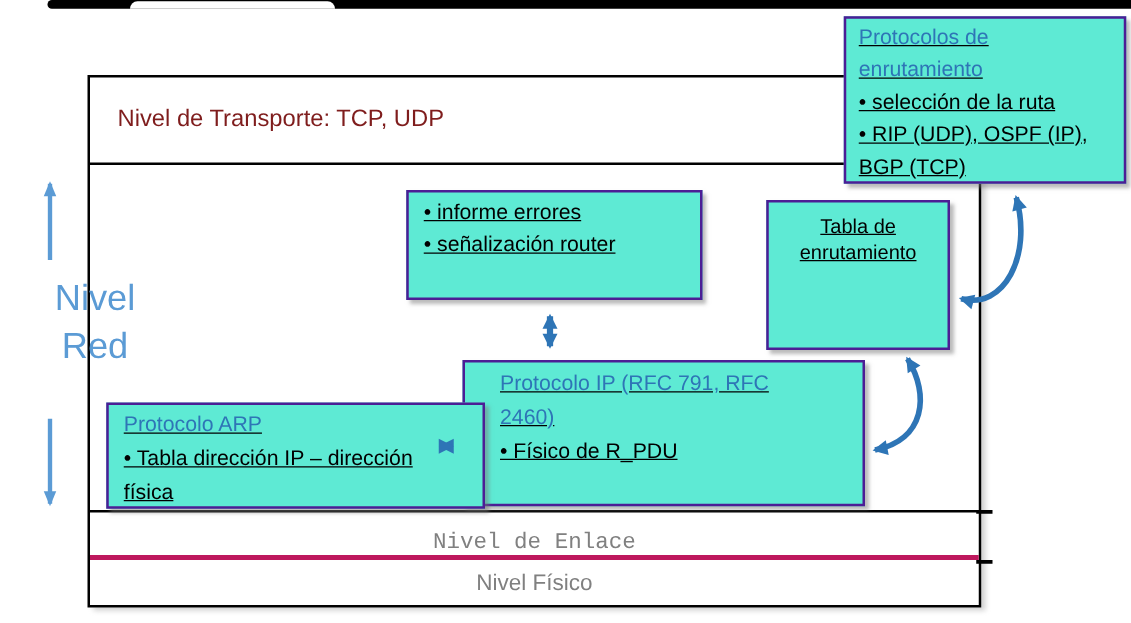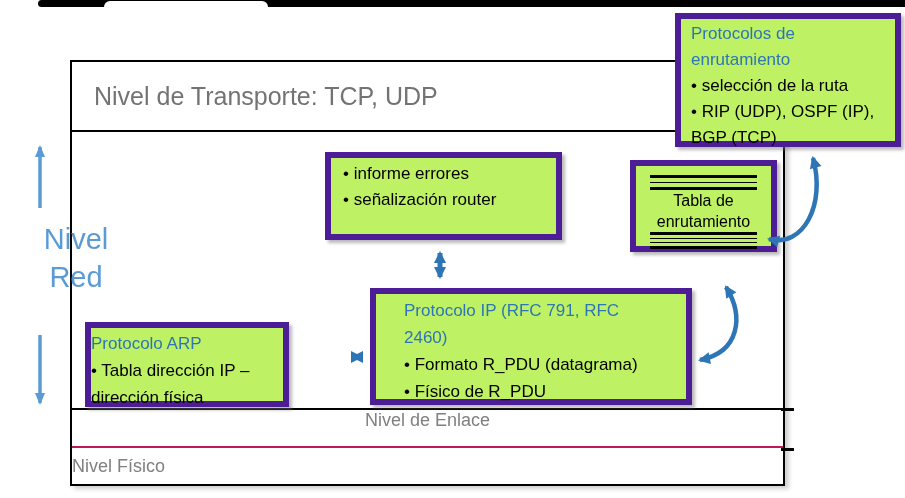--- a/index.html
+++ b/index.html
@@ -12,40 +12,40 @@
   .top-tab{position:absolute;left:104px;top:1px;width:164px;height:6px;background:#fff;border-radius:6px 6px 0 0;}
   
   .container{
     position:absolute;left:70px;top:60px;width:715px;height:426px;
     border:2px solid #000;box-sizing:border-box;background:#fff;
     box-shadow:4px 3px 4px rgba(150,150,150,0.45);
   }
   .band{box-sizing:border-box;width:100%;}
   .band-transport{height:70px;border-bottom:2px solid #000;display:flex;align-items:center;padding-left:22px;}
   .band-network{height:278px;border-bottom:2px solid #000;}
-  .band-enlace{height:38px;border-bottom:2px solid #be185d;display:flex;align-items:flex-start;justify-content:center;}
-  .band-fisico{height:36px;display:flex;align-items:center;justify-content:flex-start;}
-  .gray-label{color:#737373;font-size:25px;}
+  .band-enlace{height:38px;border-bottom:4px solid #be185d;display:flex;align-items:flex-end;justify-content:center;font-family:Liberation Mono, monospace;}
+  .band-fisico{height:36px;display:flex;align-items:center;justify-content:center;}
+  .gray-label{color:#7f1d1d;font-size:19px;}
   .band-label{color:#808080;font-size:18px;}
   .tick{position:absolute;width:13px;height:3px;background:#000;}
   
   .pbox{
-    position:absolute;background:#bef264;border:6px solid #4c1d95;box-sizing:border-box;
+    position:absolute;background:#5eead4;border:2px solid #4c1d95;box-sizing:border-box;
     box-shadow:3px 3px 3px rgba(120,120,120,0.5);
-    font-size:17px;line-height:26px;color:#000;
+    font-size:17px;line-height:26px;color:#000;text-decoration:underline;
   }
   .pbox .title{color:#2E75B6;}
   .box-icmp{left:325px;top:152px;width:237px;height:88px;padding:3px 12px;}
   .box-routing{left:675px;top:13px;width:226px;height:134px;padding:2px 10px;line-height:26px;}
   .box-ip{left:370px;top:288px;width:322px;height:117px;padding:3px 28px;line-height:27px;}
-  .box-arp{left:85px;top:322px;width:204px;height:85px;padding:2px 0;line-height:27px;}
+  .box-arp{left:85px;top:322px;width:303px;height:85px;padding:2px 12px;line-height:27px;}
   .box-table{
-    left:613px;top:160px;width:147px;height:92px;
-    display:flex;flex-direction:column;justify-content:space-between;
-    padding:9px 14px;font-size:16px;line-height:21px;margin-left:17px;
+    left:613px;top:160px;width:147px;height:120px;
+    display:flex;flex-direction:row;justify-content:space-between;
+    padding:9px 14px;font-size:16px;line-height:21px;
   }
   .box-table .tbl-label{text-align:center;color:#000;}
   .rule{background:#000;width:100%;}
   .rule-thick{height:3px;}
   .rule-thin{height:1px;}
   .rules{display:flex;flex-direction:column;}
   .rules-top .rule + .rule{margin-top:4px;}
   .rules-bottom .rule + .rule{margin-top:3px;}
   
   .left-label{
@@ -104,21 +104,20 @@
     <div class="rules rules-bottom">
       <div class="rule rule-thick"></div>
         <div class="rule rule-thin"></div>
         <div class="rule rule-thin"></div>
         <div class="rule rule-thick"></div>
     </div>
   </div>
 
   <div class="pbox box-ip">
     <div class="title">Protocolo IP (RFC 791, RFC 2460)</div>
-    <div>• Formato R_PDU (datagrama)</div>
     <div>• Físico de R_PDU</div>
   </div>
 
   <div class="pbox box-arp">
     <div class="title">Protocolo ARP</div>
     <div>• Tabla dirección IP – dirección física</div>
   </div>
 
   <svg class="arrow-layer" width="905" height="498" viewBox="0 0 905 498">
     <defs>

